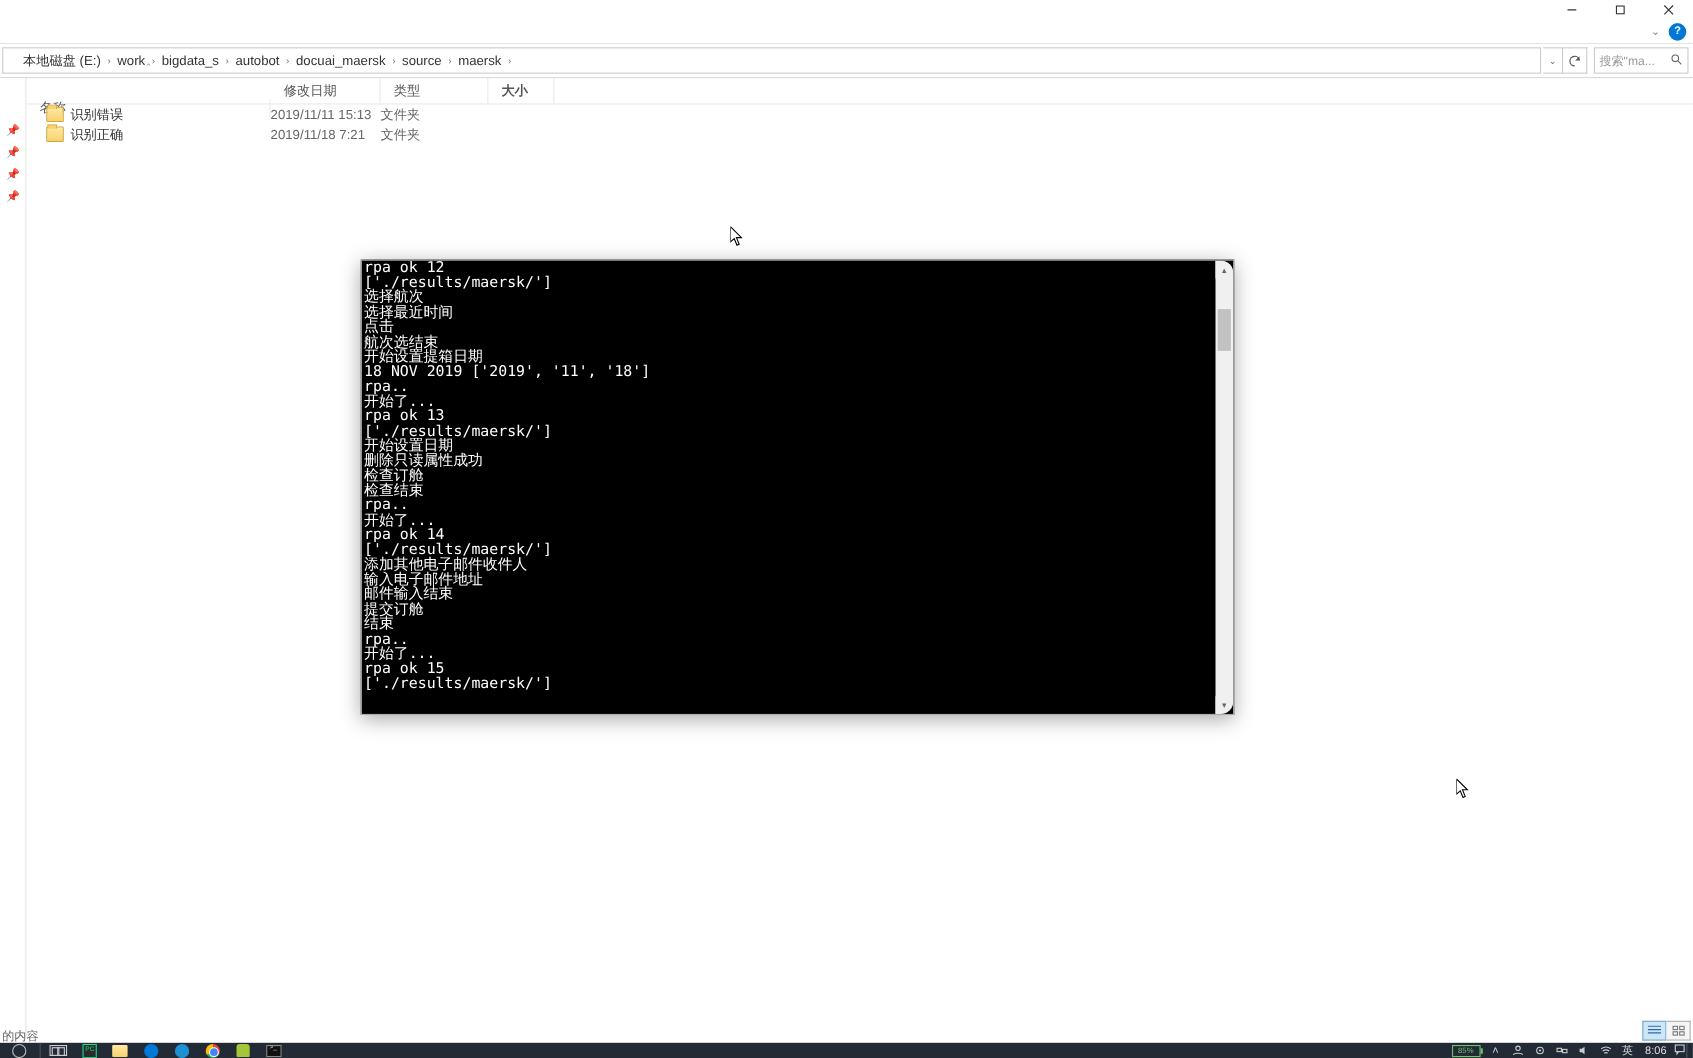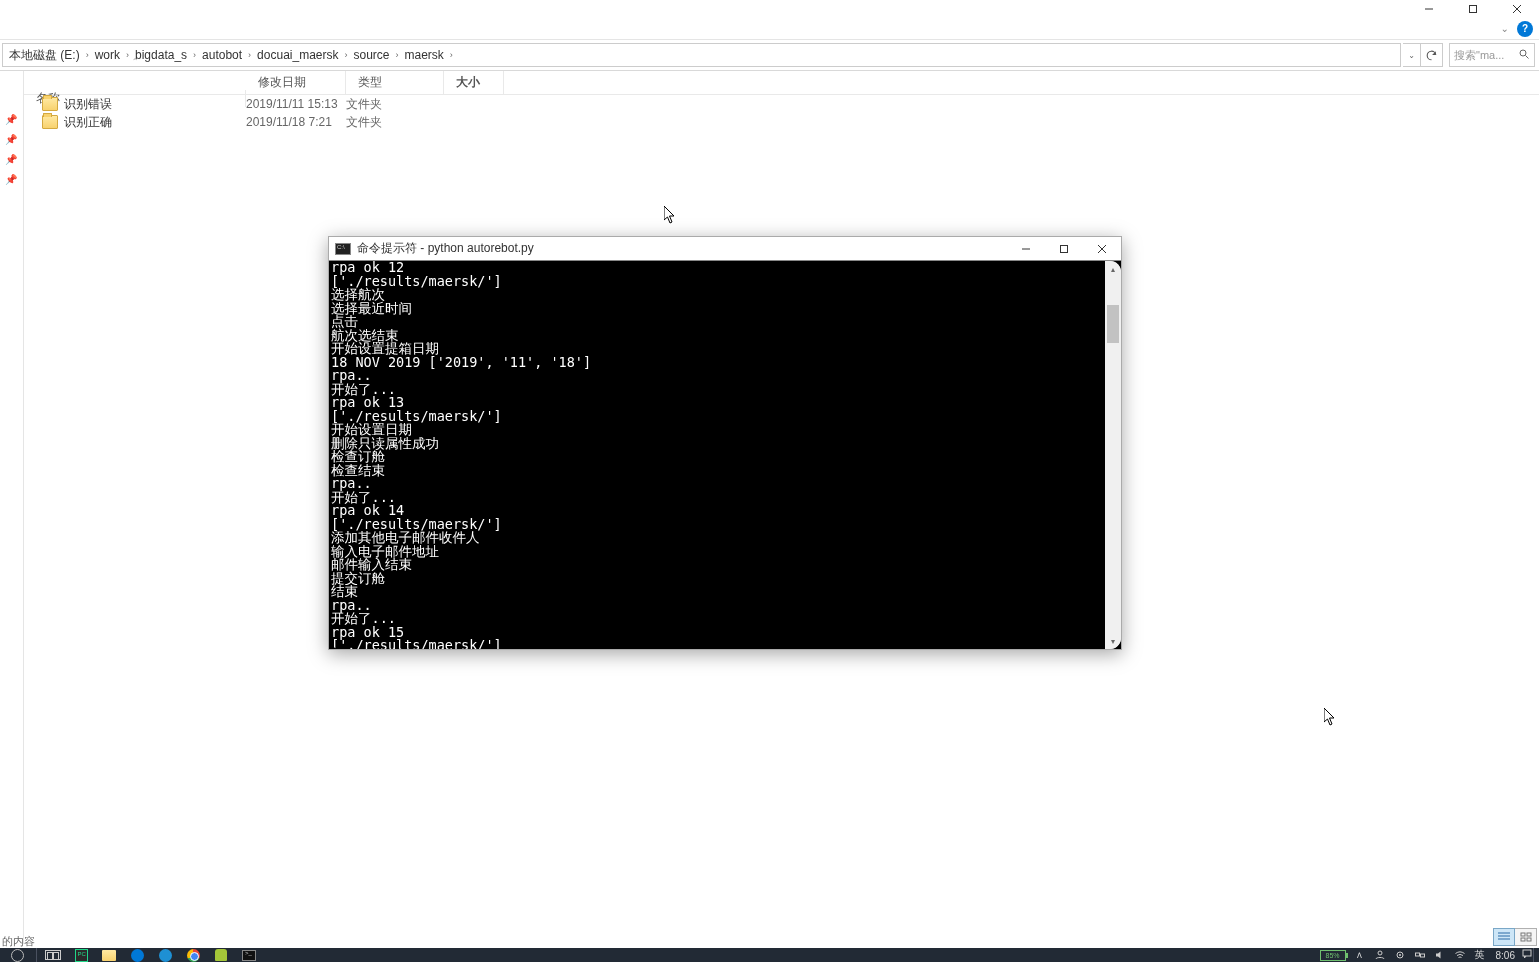--- a/index.html
+++ b/index.html
@@ -7,21 +7,21 @@
 
 .explorer { position: absolute; inset: 0; background: #ffffff; }
 .titlebar { height: 18px; background: #ffffff; display: flex; justify-content: flex-end; align-items: flex-start; }
 .titlebar .winbtn { width: 44px; height: 17px; display: flex; align-items: center; justify-content: center; color: #555; cursor: pointer; }
 
 .ribbonrow { height: 22px; border-bottom: 1px solid #e5e5e5; display: flex; justify-content: flex-end; align-items: center; padding-right: 6px; }
 .ribbonrow .chev { color: #888; font-size: 10px; margin-right: 8px; }
 .ribbonrow .help { width: 16px; height: 16px; border-radius: 50%; background: #0078d7; color: #fff; display: flex; align-items: center; justify-content: center; font-size: 10px; font-weight: bold; }
 
 .addrrow { height: 31px; border-bottom: 1px solid #d9d9d9; display: flex; align-items: center; }
-.breadcrumbs { flex: 1; height: 24px; border: 1px solid #cccccc; margin: 0 2px; display: flex; align-items: center; padding: 0 4px; background: #fff; font-size: 12px; color: #333; overflow: hidden; }
+.breadcrumbs { flex: 1; height: 24px; border: 1px solid #cccccc; margin: 0 2px; display: flex; align-items: center; padding: 0 16px; background: #fff; font-size: 12px; color: #333; overflow: hidden; }
 .breadcrumbs .crumb { padding: 0 2px; white-space: nowrap; cursor: pointer; }
 .breadcrumbs .sep { padding: 0 4px; color: #666; font-size: 9px; }
 .addrrow .dd { width: 18px; height: 24px; border: 1px solid #cccccc; border-left: none; display: flex; align-items: center; justify-content: center; color: #666; font-size: 8px; cursor: pointer; }
 .addrrow .refresh { width: 22px; height: 24px; border: 1px solid #cccccc; border-left: none; display: flex; align-items: center; justify-content: center; color: #555; cursor: pointer; }
 .addrrow .search { width: 86px; height: 24px; border: 1px solid #cccccc; margin: 0 4px 0 6px; display: flex; align-items: center; padding: 0 4px; color: #999; font-size: 11px; cursor: text; }
 .addrrow .search .q { margin-left: auto; color: #555; }
 
 .content { position: absolute; top: 71px; left: 0; right: 0; bottom: 18px; display: flex; }
 .sidebar { width: 24px; background: #ffffff; border-right: 1px solid #e5e5e5; padding-top: 38px; }
 .sidebar .pin { width: 24px; height: 20px; display: flex; align-items: center; justify-content: center; color: #5a8bb0; font-size: 10px; cursor: pointer; }
@@ -204,41 +204,20 @@
           <rect x="1" y="1" width="4" height="3" fill="none" stroke="#777"></rect>
           <rect x="7" y="1" width="4" height="3" fill="none" stroke="#777"></rect>
           <rect x="1" y="6" width="4" height="3" fill="none" stroke="#777"></rect>
           <rect x="7" y="6" width="4" height="3" fill="none" stroke="#777"></rect>
         </svg>
     </div>
   </div>
 </div>
 
 <div class="cmdwin">
-  <div class="cmdtitle">
-    <div class="cmdicon"></div>
-    <div class="ttext">命令提示符 - python  autorebot.py</div>
-    <div class="spacer"></div>
-    <div class="tbtn">
-      <svg width="10" height="10">
-          <line x1="1" y1="5" x2="9" y2="5" stroke="#333" stroke-width="1"></line>
-        </svg>
-    </div>
-    <div class="tbtn">
-      <svg width="10" height="10">
-          <rect x="1.5" y="1.5" width="7" height="7" fill="none" stroke="#333" stroke-width="1"></rect>
-        </svg>
-    </div>
-    <div class="tbtn close">
-      <svg width="10" height="10">
-          <line x1="1" y1="1" x2="9" y2="9" stroke="#333" stroke-width="1"></line>
-          <line x1="9" y1="1" x2="1" y2="9" stroke="#333" stroke-width="1"></line>
-        </svg>
-    </div>
-  </div>
   <div class="cmdbody">
     <pre class="cmdtext">rpa ok 12
 ['./results/maersk/']
 选择航次
 选择最近时间
 点击
 航次选结束
 开始设置提箱日期
 18 NOV 2019 ['2019', '11', '18']
 rpa..

